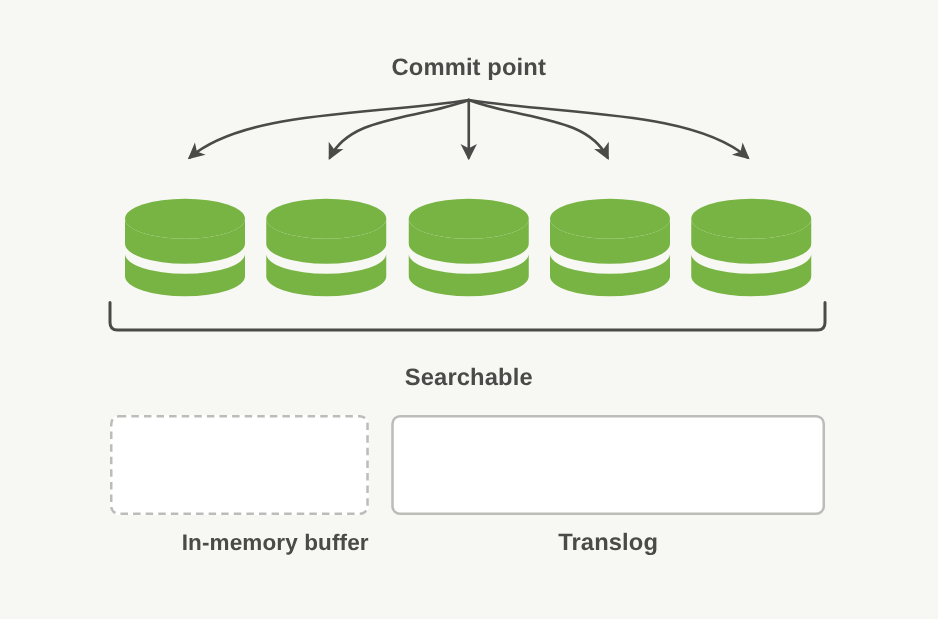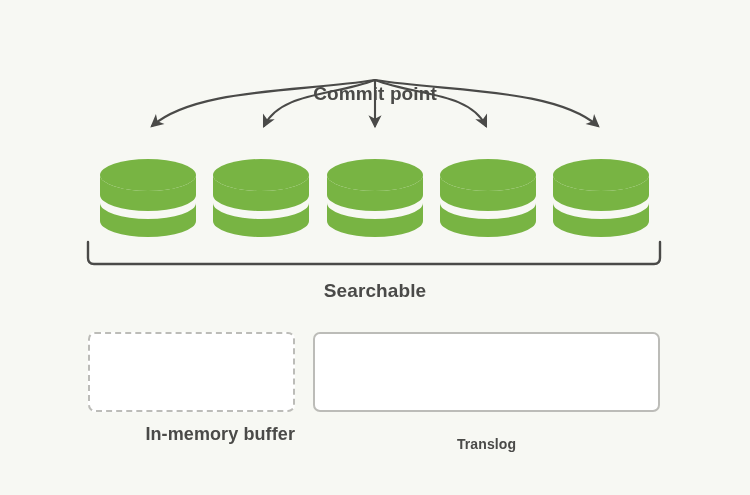--- a/index.html
+++ b/index.html
@@ -34,41 +34,39 @@
     font-weight: bold;
     text-align: center;
     white-space: nowrap;
     letter-spacing: 0.1px;
   }
   #commit-point-label {
     left: 0;
     width: 750px;
     top: 44px;
     font-size: 19px;
-    margin-top: 39px;
   }
   #searchable-label {
     left: 0;
     width: 750px;
-    top: 280px;
+    top: 292px;
     font-size: 19px;
   }
   #buffer-label {
     left: 88px;
     width: 207px;
     top: 424px;
     font-size: 18px;
     text-align: right;
   }
   #translog-label {
     left: 313px;
     width: 347px;
     top: 424px;
-    font-size: 14px;
-    margin-top: 12px;
+    font-size: 19px;
   }
   .box {
     position: absolute;
     background: #ffffff;
     border-radius: 7px;
     box-sizing: border-box;
   }
   #buffer-box {
     left: 88px;
     top: 332px;

